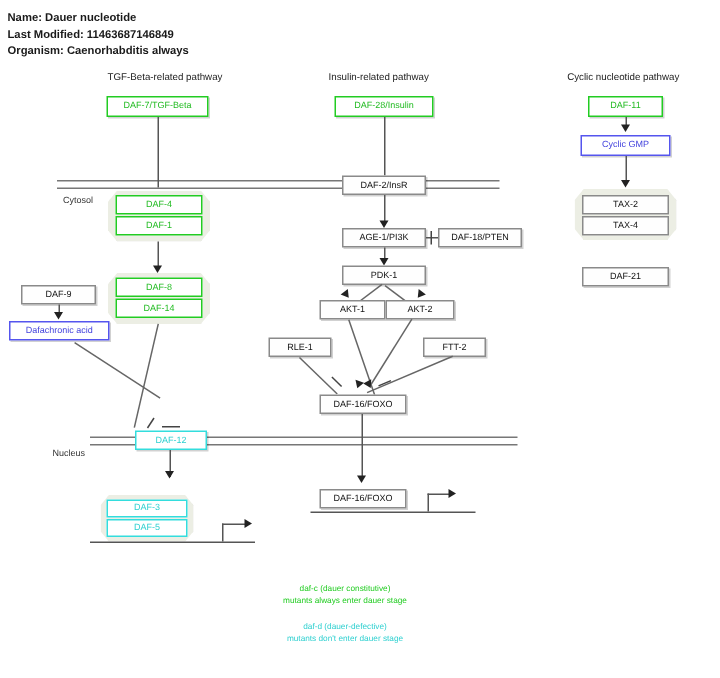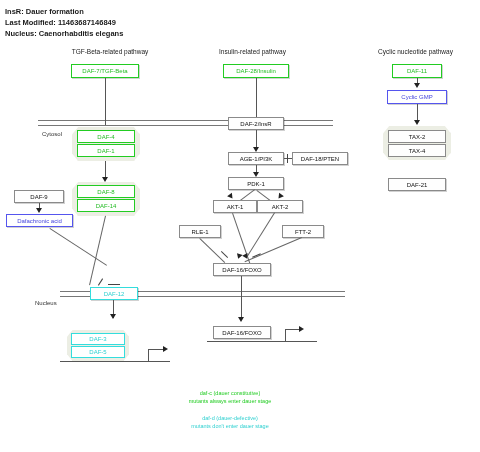--- a/index.html
+++ b/index.html
@@ -41,23 +41,23 @@
   .tbar{position:absolute;background:#444;}
   
   .lg{position:absolute;text-align:center;font-size:5.5px;line-height:7.5px;
       white-space:nowrap;}
   .lg.dafc{color:#22cc22;}
   .lg.dafd{color:#2fd0d0;}
 </style>
 </head>
 <body>
 
-<div class="abs hdr" style="left:5px;top:7px;">InsR: Dauer formation</div>
+<div class="abs hdr" style="left:5px;top:7px;">Name: Dauer nucleotide</div>
 <div class="abs hdr" style="left:5px;top:18px;">Last Modified: 11463687146849</div>
-<div class="abs hdr" style="left:5px;top:29px;">Nucleus: Caenorhabditis elegans</div>
+<div class="abs hdr" style="left:5px;top:29px;">Organism: Caenorhabditis always</div>
 
 <div class="abs ptitle" style="left:45px;top:48px;width:130px;">TGF-Beta-related pathway</div>
 <div class="abs ptitle" style="left:190px;top:48px;width:125px;">Insulin-related pathway</div>
 <div class="abs ptitle" style="left:358px;top:48px;width:115px;">Cyclic nucleotide pathway</div>
 
 <div class="memb" style="left:38px;top:120px;width:295px;"></div>
 <div class="memb" style="left:60px;top:291px;width:285px;"></div>
 <div class="abs clabel" style="left:42px;top:131px;">Cytosol</div>
 <div class="abs clabel" style="left:35px;top:300px;">Nucleus</div>
 

